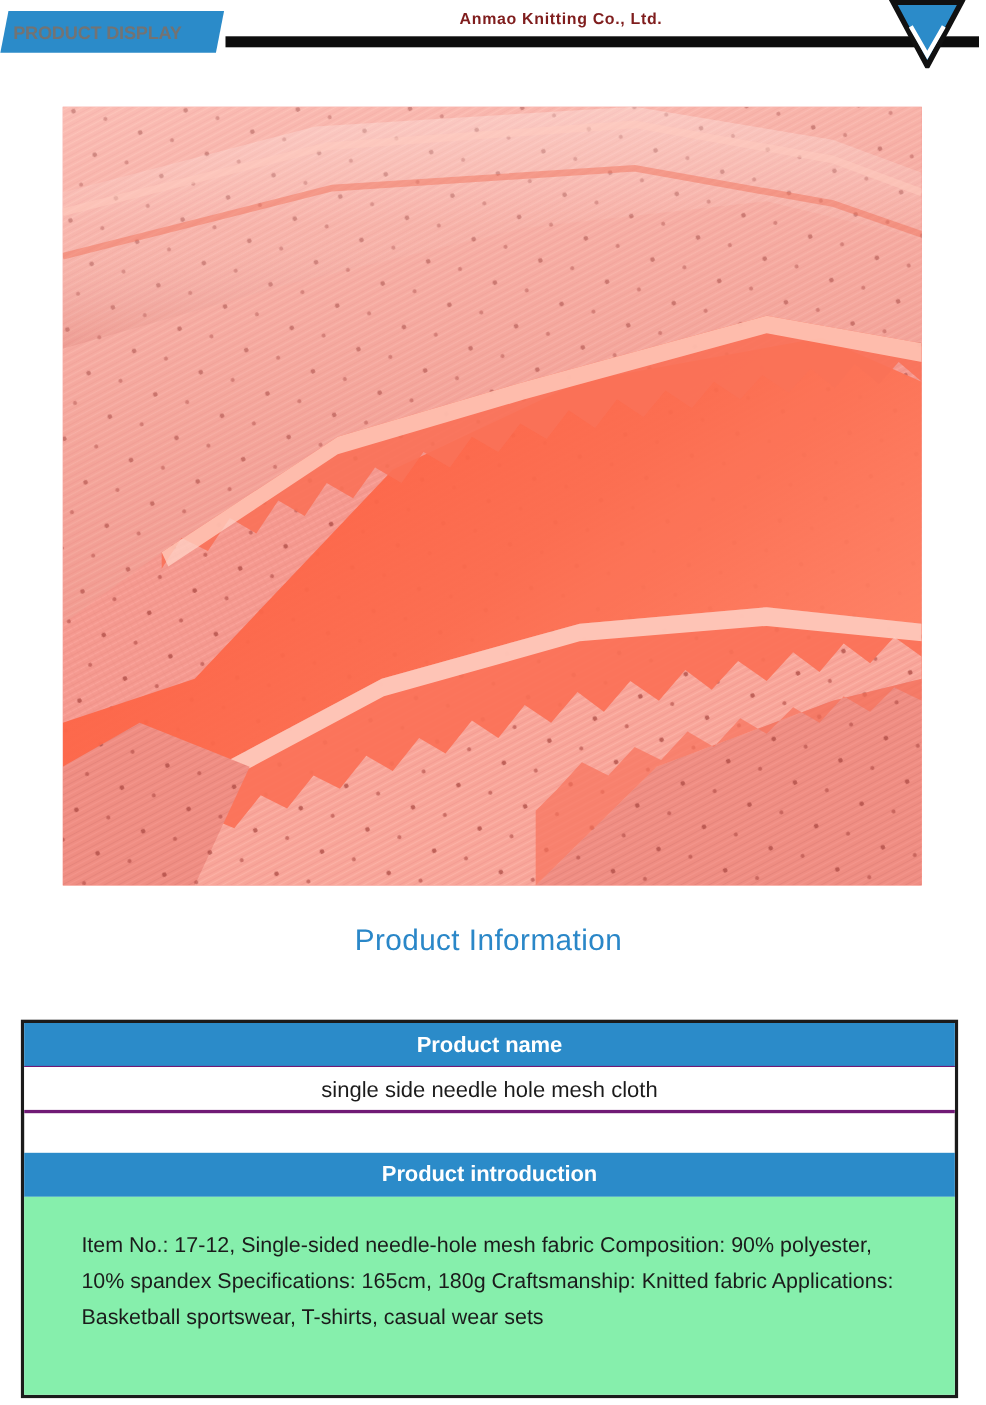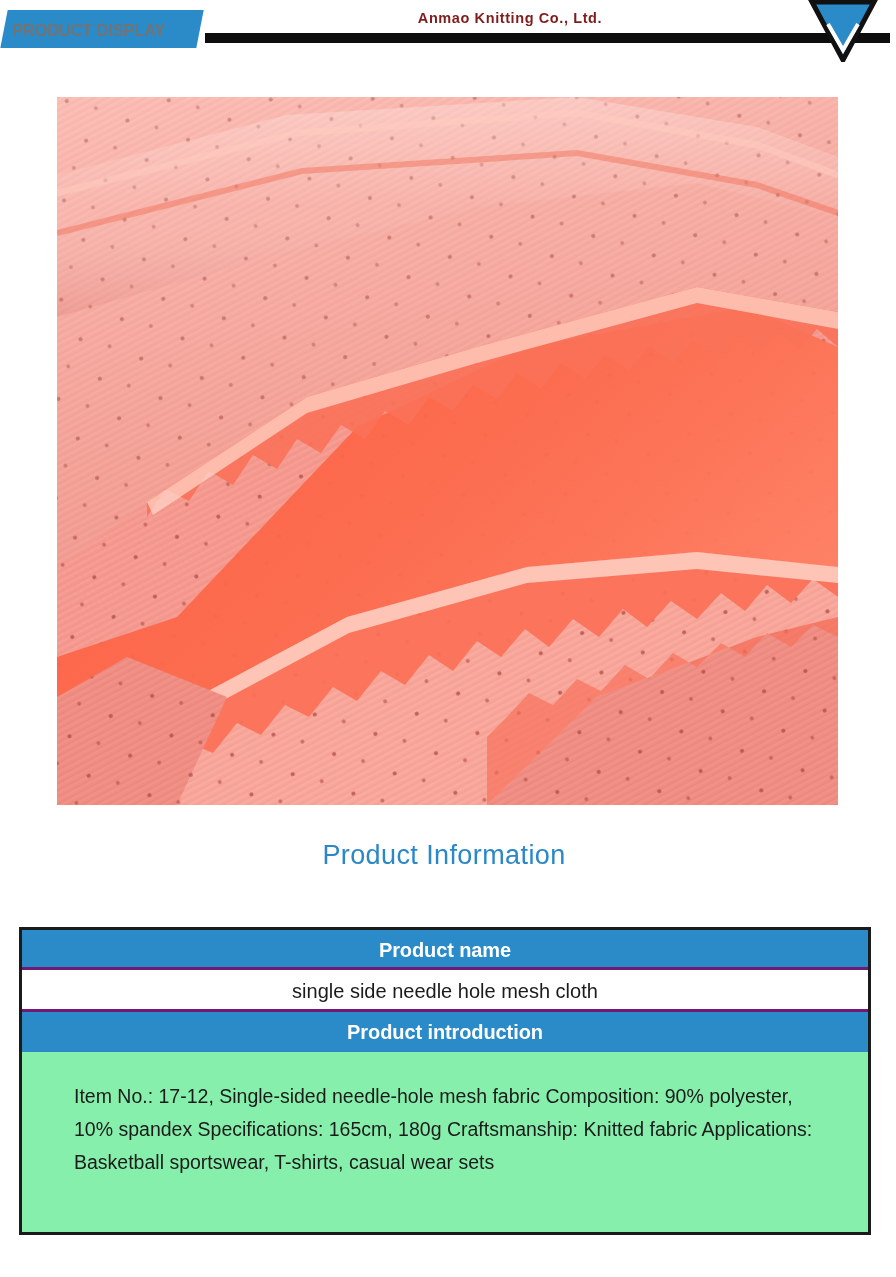--- a/index.html
+++ b/index.html
@@ -124,24 +124,24 @@
   }
   .t-row { box-sizing: border-box; width: 100%; }
   .t-head {
     background: #2b8bc9;
     color: #ffffff;
     font-weight: bold;
     font-size: 20px;
     text-align: center;
     height: 40px;
     line-height: 40px;
-    border-bottom: 3px solid #701a75;
+    border-bottom: 1px solid #701a75;
     letter-spacing: -0.1px;
   }
-  .t-head.last { border-bottom: none; }
+  .t-head.last { border-bottom: none; margin-top: 36px; }
   .t-value {
     background: #ffffff;
     color: #1b1b1b;
     font-size: 20px;
     text-align: center;
     height: 42px;
     line-height: 42px;
     border-bottom: 3px solid #701a75;
   }
   #intro-body {

